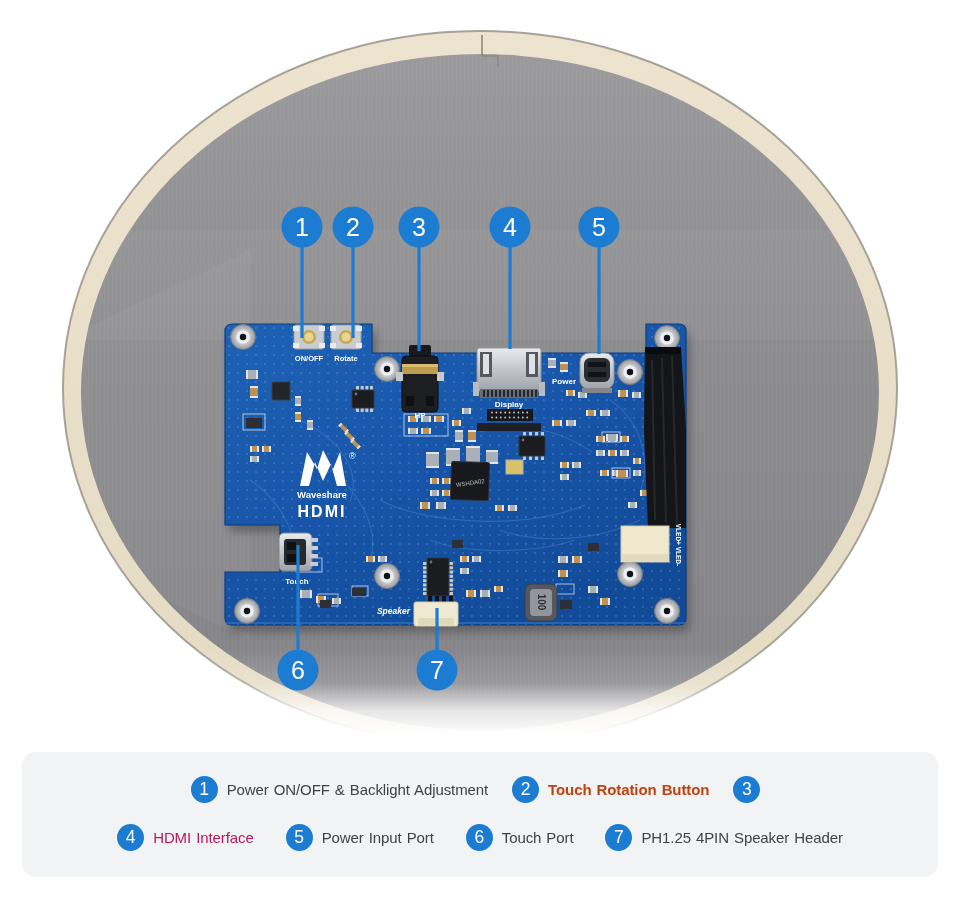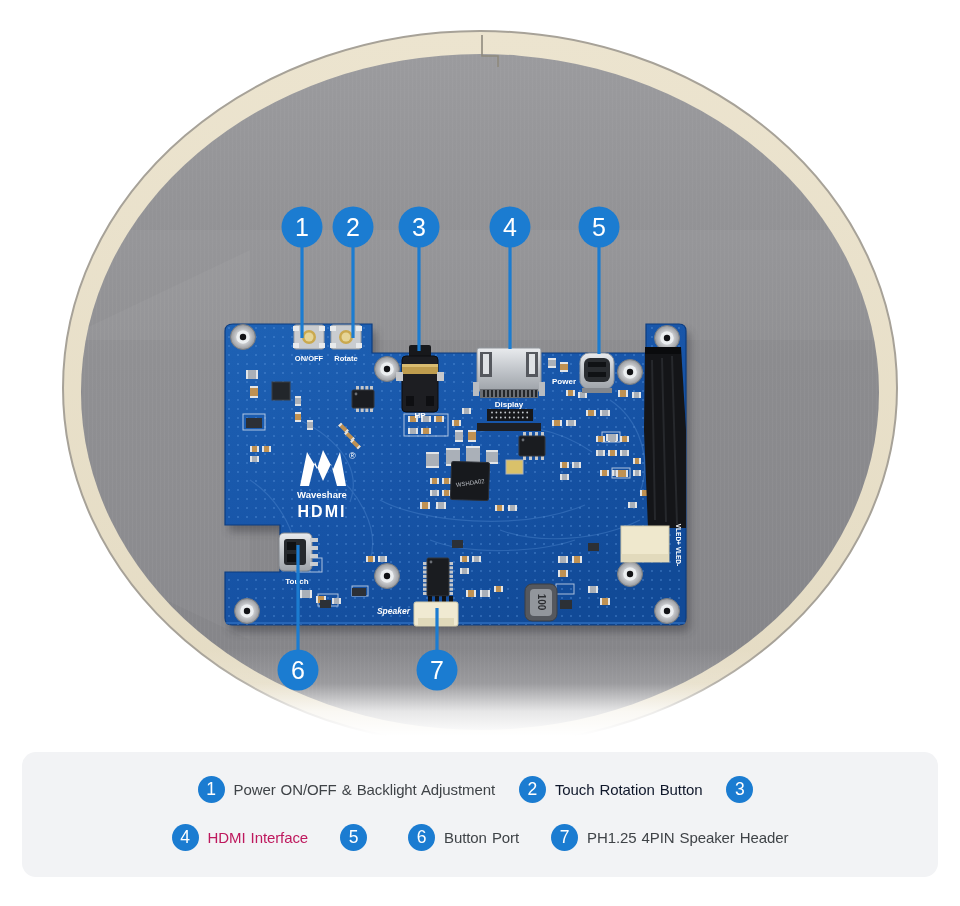--- a/index.html
+++ b/index.html
@@ -629,36 +629,37 @@
 </div>
 
 <div class="legend" style="background: rgb(242, 243, 245);">
   <div class="legend-row r1">
     <div class="legend-item">
       <span class="badge" style="background: rgb(27, 124, 209);">1</span>
       <span class="legend-text" style="color: rgb(63, 67, 71);">Power ON/OFF &amp; Backlight Adjustment</span>
     </div>
     <div class="legend-item">
       <span class="badge" style="background: rgb(27, 124, 209);">2</span>
-      <span class="legend-text" style="color: #0f172a;">Touch Rotation Button</span>
+      <span class="legend-text" style="color: #c2410c; font-weight: bold;">Touch Rotation Button</span>
     </div>
     <div class="legend-item">
       <span class="badge" style="background: rgb(27, 124, 209);">3</span>
     </div>
   </div>
   <div class="legend-row r2">
     <div class="legend-item">
       <span class="badge" style="background: rgb(27, 124, 209);">4</span>
       <span class="legend-text" style="color: #be185d;">HDMI Interface</span>
     </div>
     <div class="legend-item">
       <span class="badge" style="background: rgb(27, 124, 209);">5</span>
+      <span class="legend-text" style="color: rgb(63, 67, 71);">Power Input Port</span>
     </div>
     <div class="legend-item">
       <span class="badge" style="background: rgb(27, 124, 209);">6</span>
-      <span class="legend-text" style="color: rgb(63, 67, 71);">Button Port</span>
+      <span class="legend-text" style="color: rgb(63, 67, 71);">Touch Port</span>
     </div>
     <div class="legend-item">
       <span class="badge" style="background: rgb(27, 124, 209);">7</span>
       <span class="legend-text" style="color: rgb(63, 67, 71); text-align: right;">PH1.25 4PIN Speaker Header</span>
     </div>
   </div>
 </div>
 
 </body></html>

